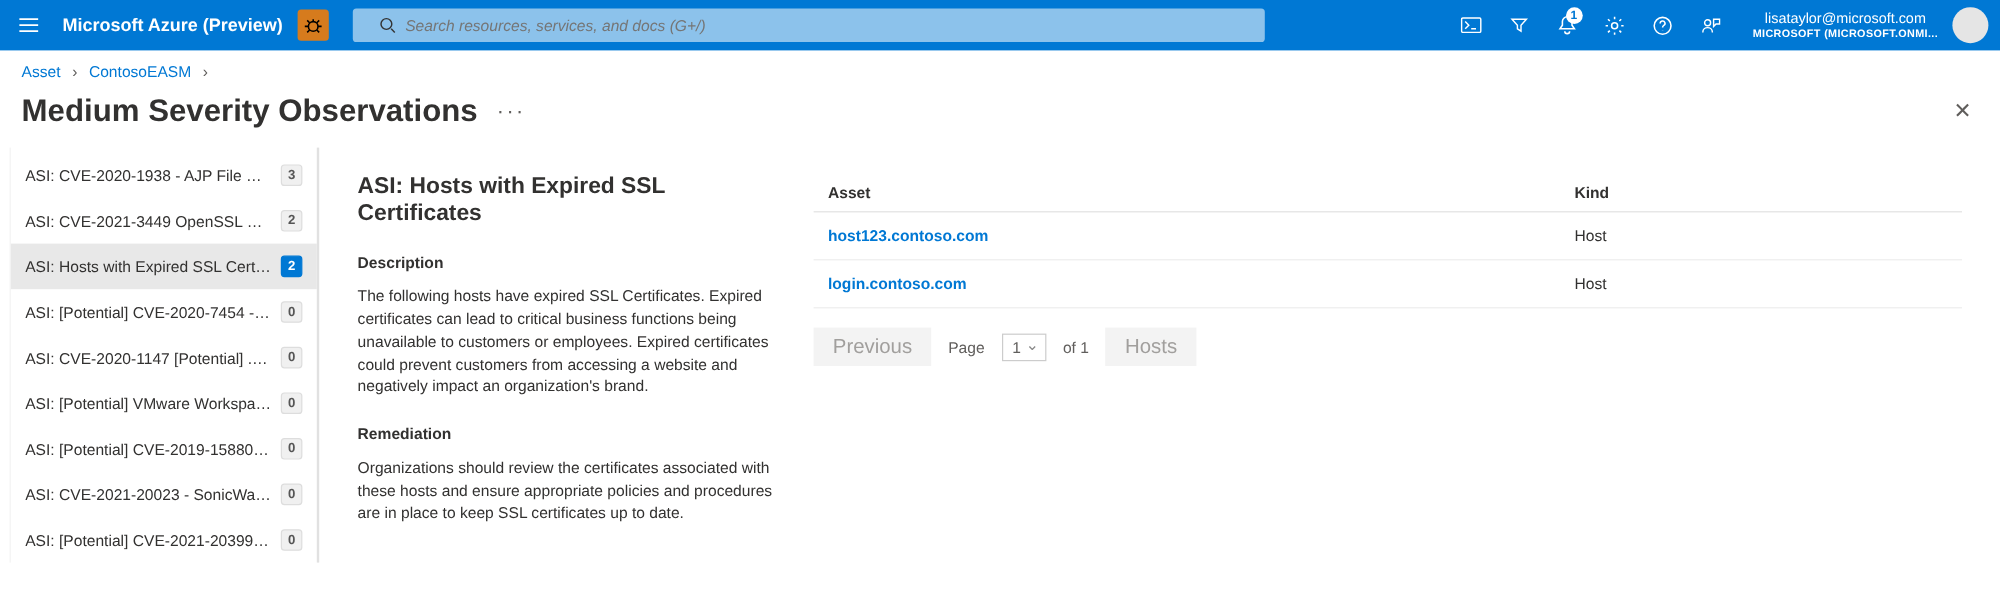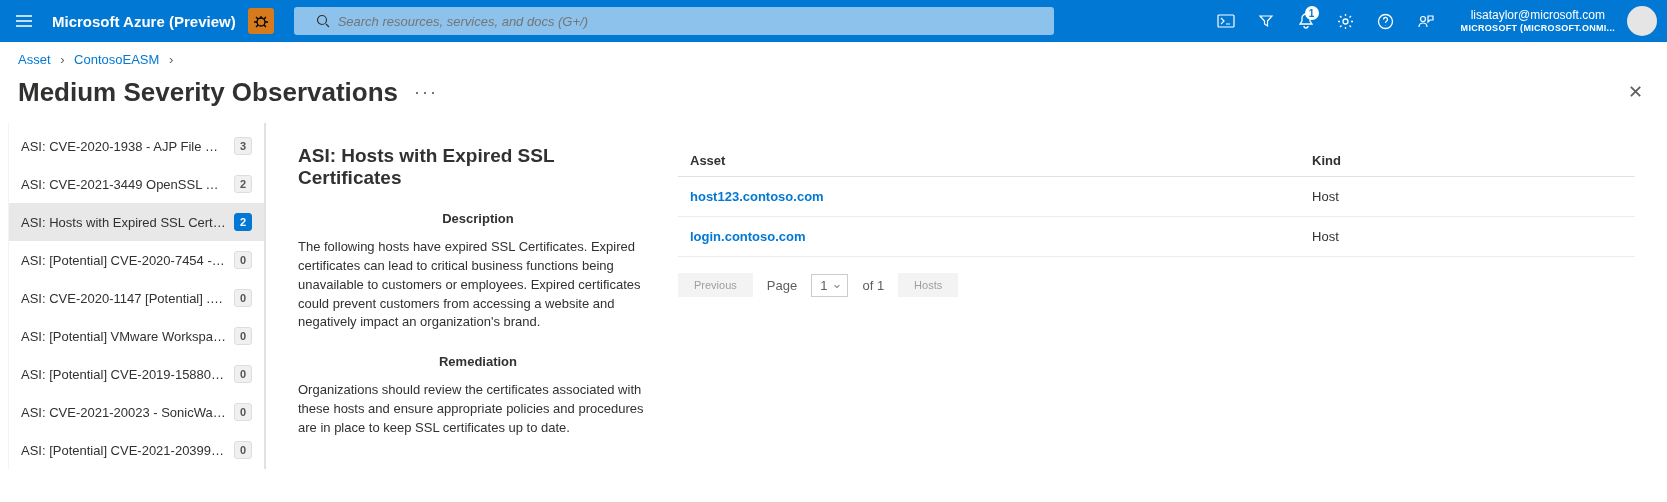--- a/index.html
+++ b/index.html
@@ -40,31 +40,31 @@
     .sidelist { width: 258px; border-right: 2px solid #e1e1e1; border-left: 1px solid #f3f3f3; padding-top: 4px;}
     .sl-item { display:flex; align-items:center; height: 38px; padding: 0 12px; font-size: 13px; cursor:pointer; gap:8px;}
     .sl-item.selected { background:#e8e8e8;}
     .sl-label { flex:1; white-space:nowrap; overflow:hidden; text-overflow:ellipsis;}
     .sl-badge { min-width:18px; height:18px; border-radius:3px; background:#f0f0f0; border:1px solid #ddd; color:#555; font-size:11px; font-weight:600; display:flex; align-items:center; justify-content:center; padding:0 4px;}
     .sl-item.selected .sl-badge { background:#0078d4; border-color:#0078d4; color:#fff;}
     
     .detail { flex:1; display:flex; padding: 22px 24px 0 32px; gap: 20px;}
     .detail-left { width: 360px; flex-shrink:0;}
     .detail-left h2 { font-size: 19px; font-weight:600; margin-bottom: 22px;}
-    .subh { font-size: 13px; font-weight:600; margin-bottom: 12px; text-align: center;}
+    .subh { font-size: 13px; font-weight:600; margin-bottom: 12px;}
     .para { font-size: 13px; line-height: 1.45; margin-bottom: 22px; color:#323130;}
     
     .detail-right { flex:1;}
     .tbl { width:100%; border-collapse:collapse;}
     .tbl th { text-align:left; font-size:13px; font-weight:600; padding: 8px 12px; border-bottom: 1px solid #e1e1e1;}
     .tbl td { padding: 12px 12px; border-bottom: 1px solid #ededed; font-size:13px;}
     .tbl td a { color:#0078d4; text-decoration:none;font-weight:bold;}
     
     .pager { display:flex; align-items:center; gap: 14px; margin-top: 16px; font-size:13px; color:#605e5c;}
-    .pbtn { background:#f3f3f3; color:#a19f9d; border:none; padding: 6px 16px; cursor:default; font-size:11px;}
+    .pbtn { background:#f3f3f3; color:#a19f9d; border:none; padding: 6px 16px; cursor:default; font-size:17px;}
     .pselect { border:1px solid #ccc; padding: 3px 20px 3px 8px; position:relative; background:#fff;}
     .pselect::after { content:"⌄"; position:absolute; right:5px; top:1px; color:#888;}
   </style>
 </head>
 <body>
 
 <div class="topbar">
   <div class="hamburger">
     <svg width="16" height="12" viewBox="0 0 16 12">
         <path stroke="#fff" stroke-width="1.5" d="M0 1h16M0 6h16M0 11h16"></path>

